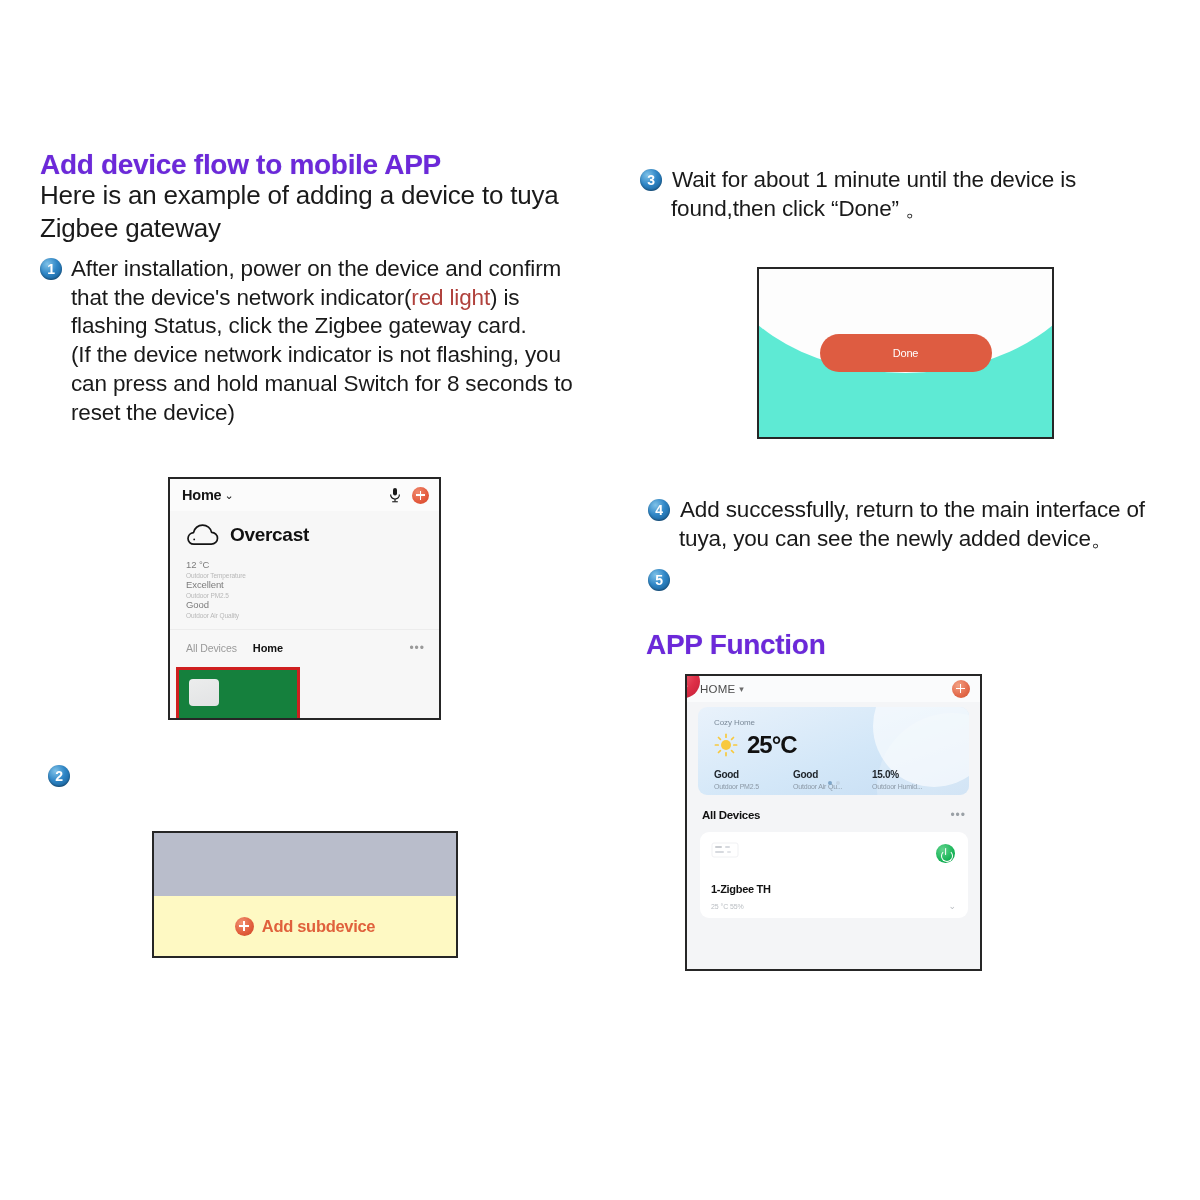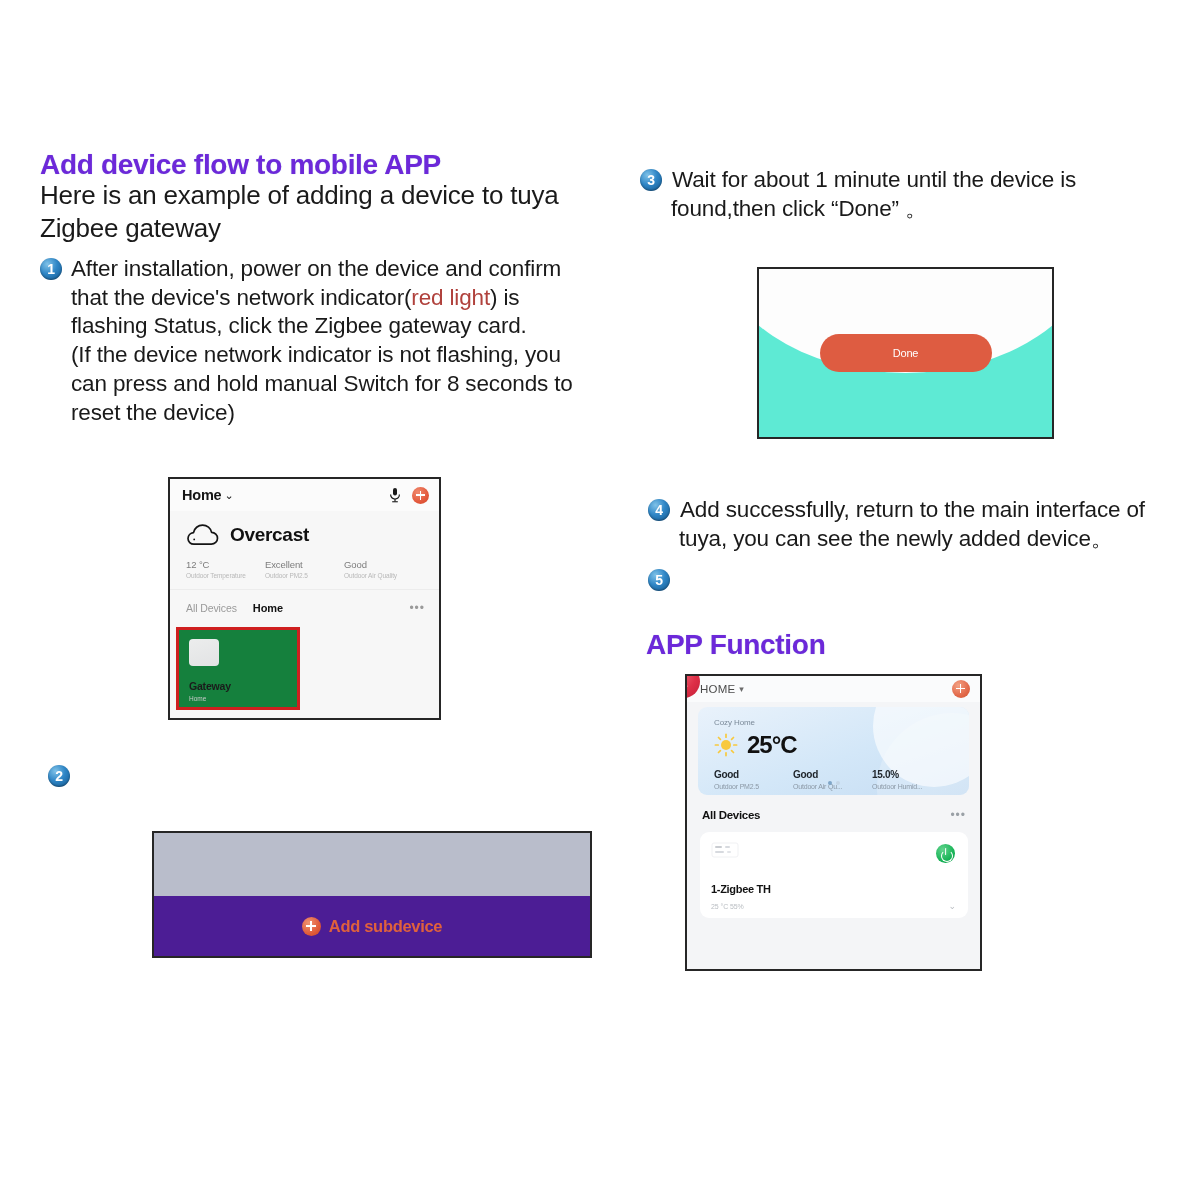--- a/index.html
+++ b/index.html
@@ -114,21 +114,21 @@
   .plus-round::after  { top:4px; left:7.6px; height:9px; width:1.8px; }
 
   #mock-home .weather {
     padding: 12px 14px 0 16px;
     background: #f7f7f7;
   }
   #mock-home .wrow { display:flex; align-items:center; gap:10px; }
   .cloud-ic { width: 34px; height: 23px; }
   #mock-home .overcast { font-size: 19px; font-weight: bold; color:#111; letter-spacing:-0.3px; }
 
-  #mock-home .stats { display:flex; margin-top: 13px; padding: 0 16px; }
+  #mock-home .stats { display:flex; margin-top: 13px; padding: 0 16px; flex-direction: column; }
   #mock-home .stat { width: 33.33%; }
   #mock-home .stat .v { font-size: 9.5px; color:#7c7c7c; letter-spacing:-0.1px; filter: blur(0.25px); }
   #mock-home .stat .k { font-size: 6.5px; color:#b8b8b8; margin-top:2px; letter-spacing:-0.1px; filter: blur(0.45px); }
 
   #mock-home .tabs {
     display:flex; align-items:center; gap:16px;
     padding: 11px 14px 0 16px;
     border-top: 1px solid #ececec;
     margin-top: 10px;
   }
@@ -149,23 +149,23 @@
     background: linear-gradient(160deg,#eceded 0%, #e2e3e4 100%);
   }
   #mock-home .gw-name { font-size: 10.5px; font-weight:bold; color:#1b1b1b; margin-top: 14px; letter-spacing:-0.2px; }
   #mock-home .gw-sub  { font-size: 6.5px; color:#c9c9c9; margin-top: 3px; filter: blur(0.4px); }
 
   
   #mock-sub {
     position: absolute;
     left: 152px;
     top: 831px;
-    width: 440px;
+    width: 306px;
     height: 127px;
-    background: #4c1d95;
+    background: #fef9c3;
   }
   #mock-sub .grayband { height: 63px; background: #b9bdcb; }
   #mock-sub .sub-row {
     height: 60px; display:flex; align-items:center; justify-content:center; gap:8px;
   }
   #mock-sub .plus-small {
     width:19px; height:19px; border-radius:50%;
     background: radial-gradient(circle at 35% 30%, #f19272 0%, #e05c3a 60%, #cb4525 100%);
     position:relative;
   }

